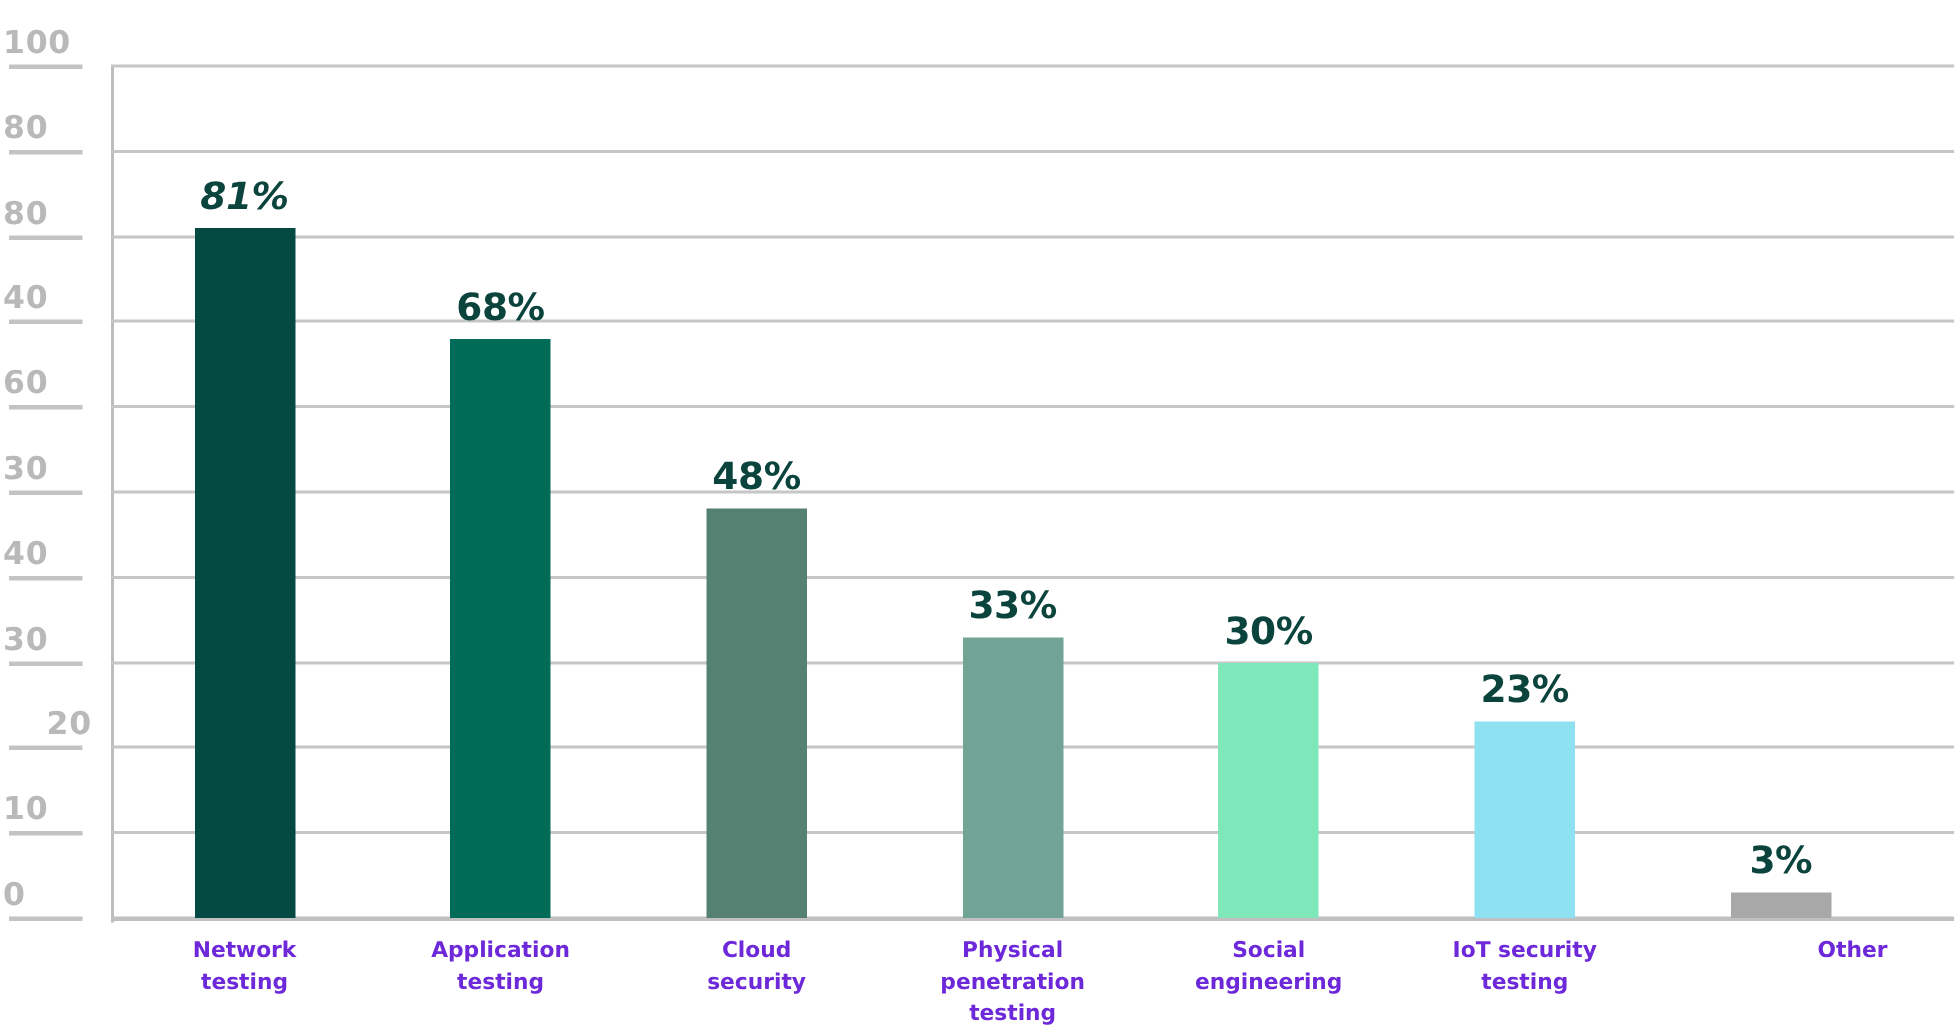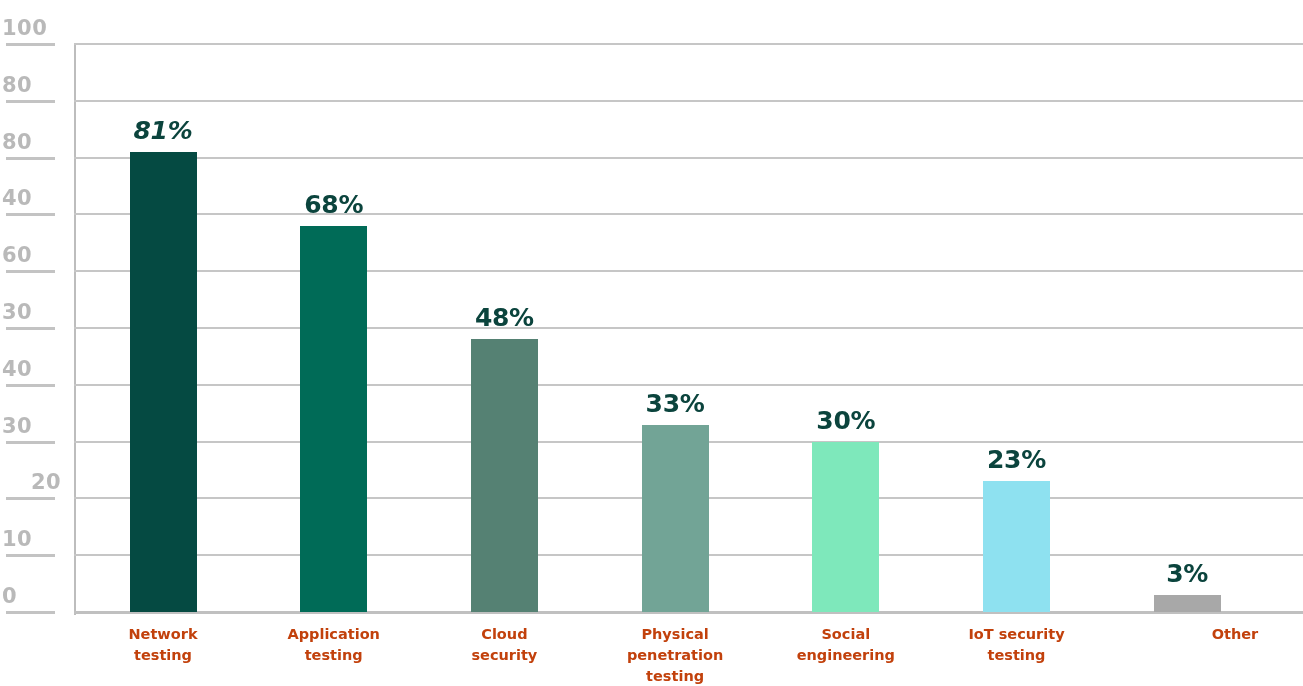--- a/index.html
+++ b/index.html
@@ -78,21 +78,21 @@
     white-space: nowrap;
   }
 
   
   .cat-label {
     position: absolute;
     top: 624px;
     text-align: center;
     font-size: 14.5px;
     font-weight: 700;
-    color: #c2410c;
+    color: #6d28d9;
     line-height: 1.45;
     font-family: "DejaVu Sans", sans-serif;
   }
   .cat-label span { display: block; }
 </style>
 </head>
 <body>
 
 <div id="chart-root">
 

